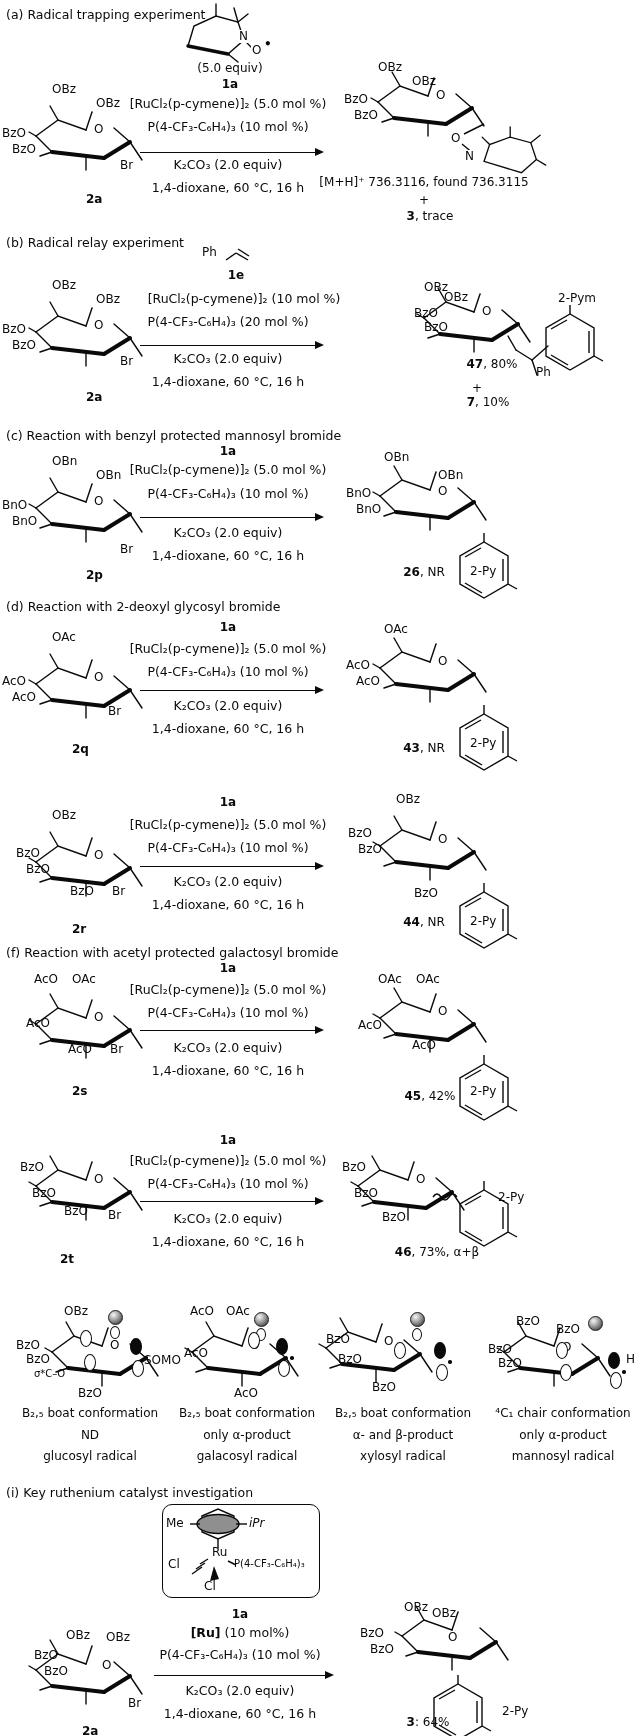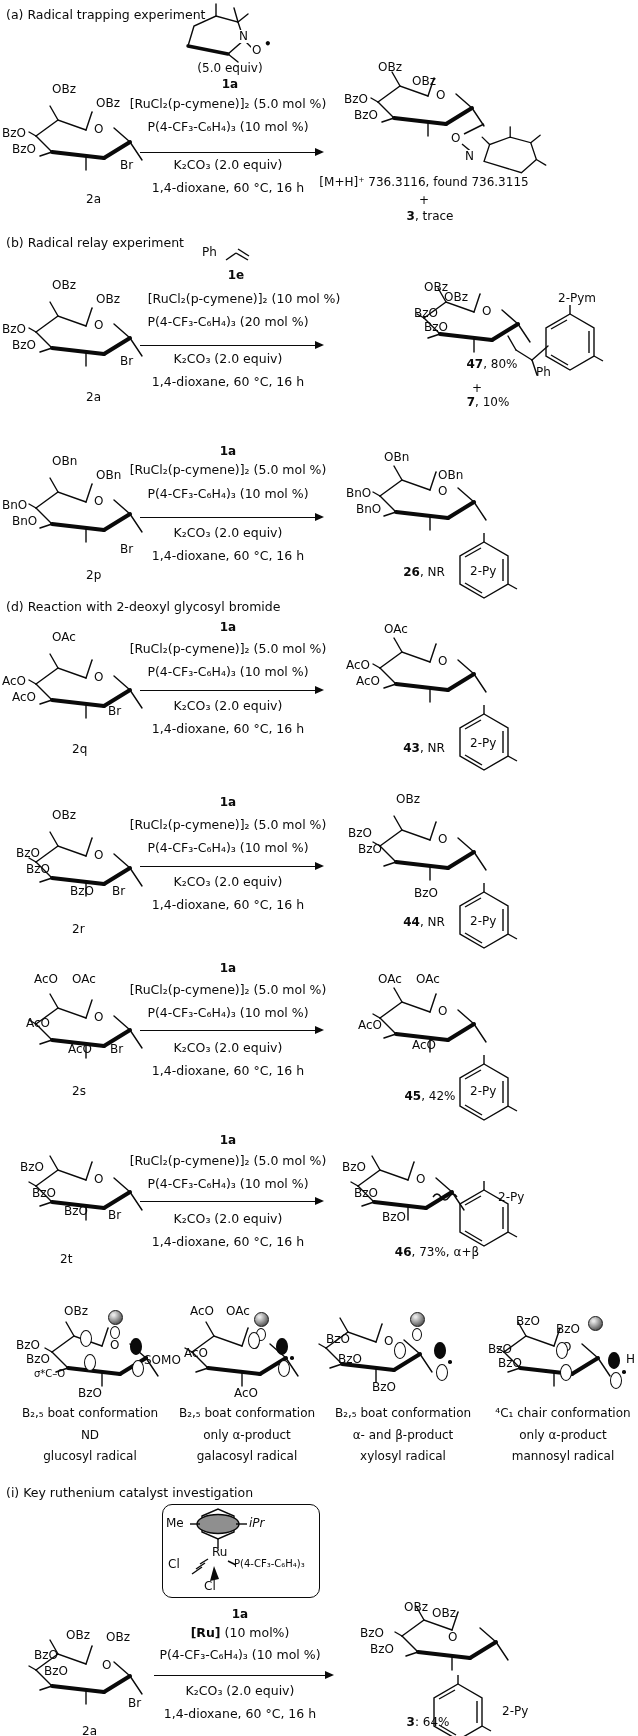--- a/index.html
+++ b/index.html
@@ -18,21 +18,21 @@
   border-left:9px solid #0a0a0a;border-top:4px solid transparent;border-bottom:4px solid transparent}
 .sugar{position:absolute;width:170px;height:130px}
 .sugar>span{position:absolute;white-space:nowrap;font-size:12px}
 .sugar .t1{left:44px;top:2px}
 .sugar .t2{left:88px;top:16px}
 .sugar .ro{left:86px;top:42px}
 .sugar .l1{left:-6px;top:46px}
 .sugar .l2{left:4px;top:62px}
 .sugar .bt{left:62px;top:96px}
 .sugar .an{left:128px;top:92px}
-.sugar .nm{left:64px;top:116px;font-weight:normal}
+.sugar .nm{left:64px;top:116px;font-weight:bold}
 .sugar .chair{position:absolute;left:16px;top:24px}
 .sugar .benz{position:absolute;left:104px;top:92px}
 .sugar .aryl{left:118px;top:124px}
 .ball{position:absolute;width:13px;height:13px;border-radius:50%;
   background:radial-gradient(circle at 35% 30%,#e8e8e8 8%,#9a9a9a 45%,#2c2c2c 95%);border:1px solid #1a1a1a}
 .lobe{position:absolute;width:10px;height:15px;border:1.3px solid #0a0a0a;border-radius:50%;background:#fff}
 .lobef{background:#0a0a0a}
 .lobesm{width:8px;height:11px}
 .dot{position:absolute;width:3.5px;height:3.5px;border-radius:50%;background:#0a0a0a}
 .box{position:absolute;border:1.6px solid #0a0a0a;border-radius:10px}
@@ -187,20 +187,21 @@
 </svg>
 <svg class="t benzsvg" style="left:542px;top:304px" width="64" height="66" viewBox="0 -10 64 66">
       <use href="#benz"></use>
     </svg>
 <span class="t" style="left:558px;top:292px">2-Pym</span>
 <span class="t" style="left:536px;top:366px">Ph</span>
 <span class="t c" style="left:492px;top:358px"><b>47</b><span>, 80%</span></span>
 <span class="t c" style="left:477px;top:382px">+</span>
 <span class="t c" style="left:488px;top:396px"><b>7</b><span>, 10%</span></span>
 
+<span class="t hd" style="left:6px;top:429px">(c) Reaction with benzyl protected mannosyl bromide</span>
 <span class="t c b" style="left:228px;top:445px">1a</span>
 <span class="t rx c" style="left:228px;top:463px">[RuCl₂(p-cymene)]₂ (5.0 mol %)</span>
 <span class="t rx c" style="left:228px;top:487px">P(4-CF₃-C₆H₄)₃ (10 mol %)</span>
 <div class="arrow" style="left:140px;top:517px;width:182px"></div>
 <span class="t rx c" style="left:228px;top:526px">K₂CO₃ (2.0 equiv)</span>
 <span class="t rx c" style="left:228px;top:549px">1,4-dioxane, 60 °C, 16 h</span>
 
 <div class="sugar" style="left:8px;top:452px">
 <svg class="chair" width="124" height="72" viewBox="-4 0 124 72">
         <use href="#chair"></use>
@@ -294,20 +295,21 @@
 <span class="l1" style="left:-4px;top:36px">BzO</span>
 <span class="l2" style="left:6px;top:52px">BzO</span>
 <span class="bt">BzO</span>
 <svg class="benz" width="64" height="66" viewBox="0 -10 64 66">
         <use href="#benz"></use>
       </svg>
 <span class="aryl">2-Py</span>
 </div>
 <span class="t c" style="left:424px;top:916px"><b>44</b><span>, NR</span></span>
 
+<span class="t hd" style="left:6px;top:946px">(f) Reaction with acetyl protected galactosyl bromide</span>
 <span class="t c b" style="left:228px;top:962px">1a</span>
 <span class="t rx c" style="left:228px;top:983px">[RuCl₂(p-cymene)]₂ (5.0 mol %)</span>
 <span class="t rx c" style="left:228px;top:1006px">P(4-CF₃-C₆H₄)₃ (10 mol %)</span>
 <div class="arrow" style="left:140px;top:1030px;width:182px"></div>
 <span class="t rx c" style="left:228px;top:1041px">K₂CO₃ (2.0 equiv)</span>
 <span class="t rx c" style="left:228px;top:1064px">1,4-dioxane, 60 °C, 16 h</span>
 
 <div class="sugar" style="left:8px;top:968px">
 <svg class="chair" width="124" height="72" viewBox="-4 0 124 72">
         <use href="#chair"></use>

